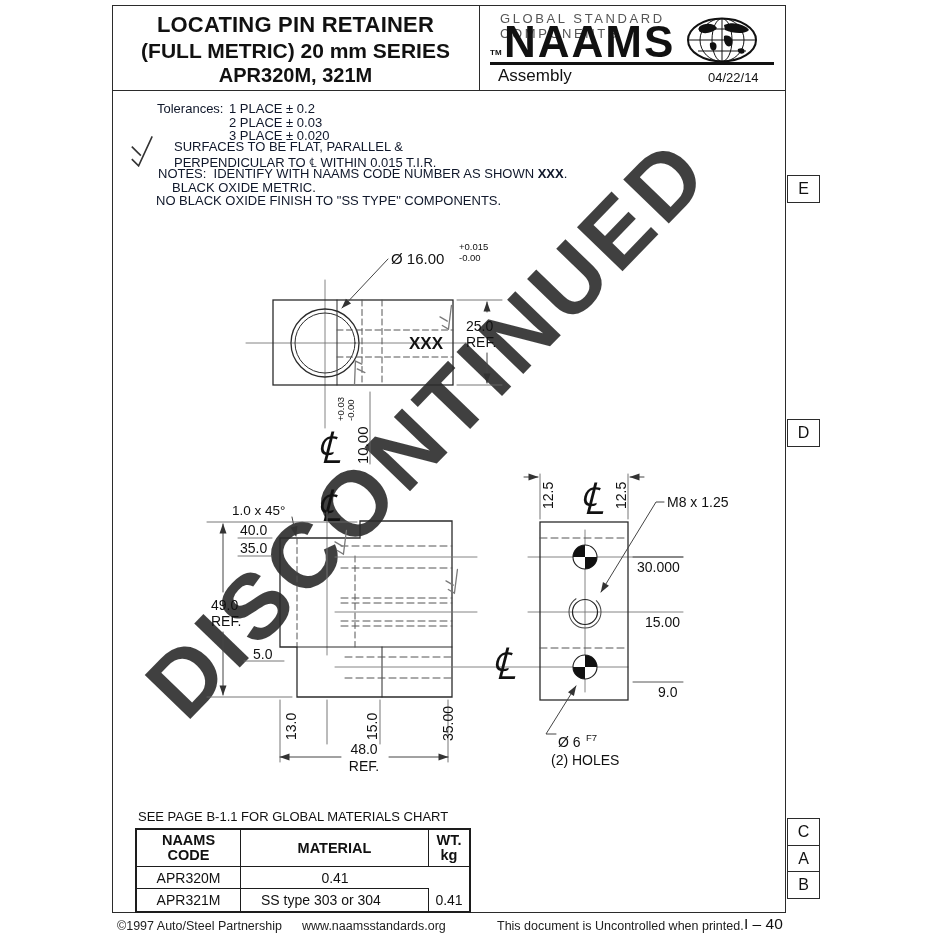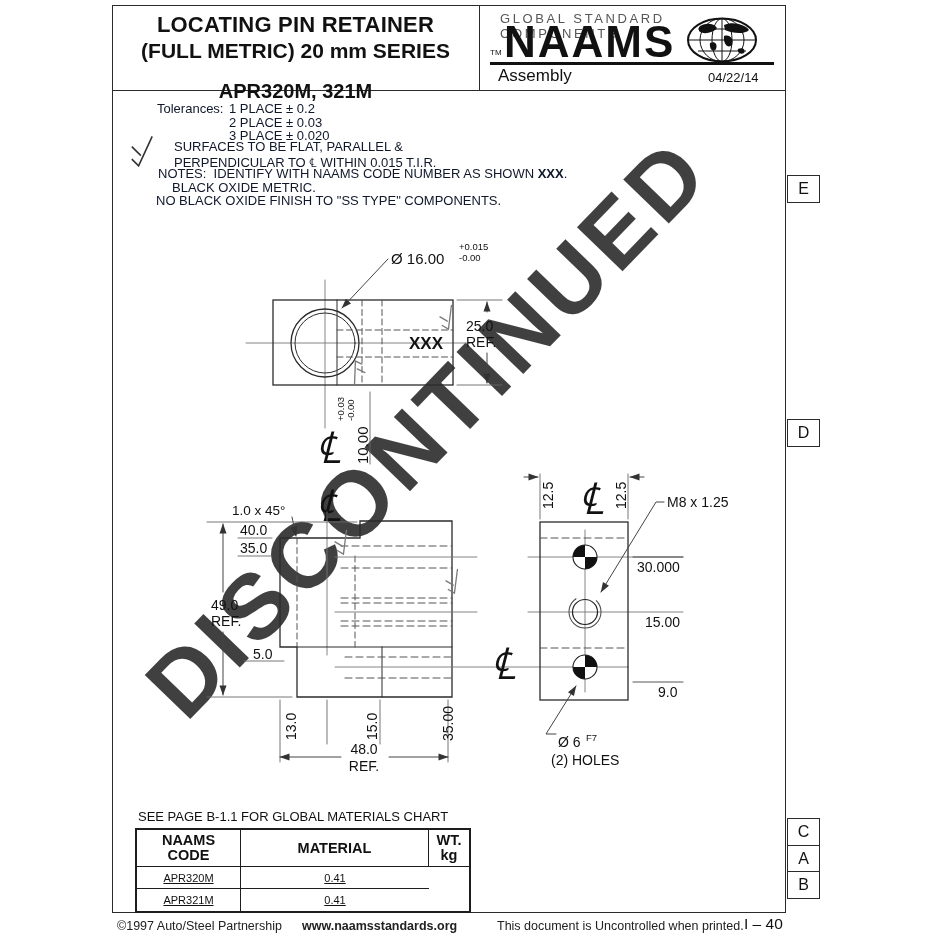--- a/index.html
+++ b/index.html
@@ -5,43 +5,43 @@
   html,body{margin:0;padding:0;background:#e8e8e8;}
   #page{position:relative;width:940px;height:940px;background:#ffffff;overflow:hidden;
         font-family:"Liberation Sans",sans-serif;color:#111;}
   .abs{position:absolute;}
   
   #frame{position:absolute;left:112px;top:5px;width:672px;height:906px;border:1.6px solid #2b2b2b;}
   
   #titlebox{position:absolute;left:112px;top:5px;width:368px;height:86px;border-right:1.6px solid #2b2b2b;border-bottom:1.6px solid #2b2b2b;box-sizing:border-box;text-align:center;}
   .t1{font-size:22px;font-weight:bold;margin-top:7px;letter-spacing:.2px;}
   .t2{font-size:21px;font-weight:bold;margin-top:1px;}
-  .t3{font-size:20px;font-weight:bold;margin-top:17px;}
+  .t3{font-size:20px;font-weight:bold;margin-top:1px;}
   #logobox{position:absolute;left:480px;top:5px;width:306px;height:86px;border-bottom:1.6px solid #2b2b2b;box-sizing:border-box;}
   .tagline{position:absolute;left:20px;top:6px;font-size:13px;letter-spacing:2.6px;color:#555;font-weight:normal;}
-  .tm{position:absolute;left:10px;top:43px;font-size:8px;font-weight:normal;}
+  .tm{position:absolute;left:10px;top:43px;font-size:8px;font-weight:bold;}
   .naams{position:absolute;left:24px;top:12px;font-size:44px;font-weight:bold;letter-spacing:2px;}
   .logoline{position:absolute;left:10px;top:57px;width:284px;height:3px;background:#111;}
   .assembly{position:absolute;left:18px;top:61px;font-size:17px;}
   .date{position:absolute;left:228px;top:65px;font-size:13px;}
   #globe{position:absolute;left:206px;top:12px;}
   
   .note{position:absolute;font-size:13px;white-space:pre;color:#0f172a;}
   .noteb{font-weight:bold;}
   
   .edgebox{position:absolute;left:787px;width:33px;height:28px;border:1.6px solid #2b2b2b;box-sizing:border-box;
            display:flex;align-items:center;justify-content:center;font-size:16px;background:#fff;}
   
   #seepage{position:absolute;left:138px;top:809px;font-size:13px;}
   #mat-table{position:absolute;left:135px;top:828px;width:332px;border:2px solid #1d1d1d;box-sizing:content-box;background:#fff;}
   .trow{display:grid;grid-template-columns:104px 188px 40px;}
   .cell{border-right:1.6px solid #1d1d1d;border-bottom:1.6px solid #1d1d1d;display:flex;align-items:center;justify-content:center;box-sizing:border-box;}
   .cell:last-child{border-right:none;}
   .hrow .cell{height:37px;font-weight:bold;font-size:14.5px;flex-direction:column;line-height:15px;}
-  .drow .cell{height:22px;font-size:11px;text-decoration:underline;}
+  .drow .cell{height:22px;font-size:14px;}
   .drow:last-child .cell{border-bottom:none;}
   .cell.mat{justify-content:flex-start;padding-left:20px;}
   .cell.mat.hd{justify-content:center;padding-left:0;}
   
   .foot{position:absolute;font-size:12.5px;color:#222;}
   #pageno{position:absolute;left:744px;top:915px;font-size:15.5px;}
   
   svg text{font-family:"Liberation Sans",sans-serif;fill:#111;}
   .dim{font-size:14px;}
   .dimsm{font-size:9.5px;}
@@ -260,22 +260,23 @@
         <span>WT.</span>
         <span>kg</span>
       </div>
     </div>
     <div class="trow drow">
       <div class="cell">APR320M</div>
       <div class="cell">0.41</div>
     </div>
     <div class="trow drow">
       <div class="cell">APR321M</div>
+      <div class="cell mat">SS type 303 or 304</div>
       <div class="cell">0.41</div>
     </div>
   </div>
 
   <div class="foot" style="left:117px;top:919px;">©1997 Auto/Steel Partnership</div>
-  <div class="foot" style="left:302px;top:919px;font-weight:bold;">www.naamsstandards.org</div>
+  <div class="foot" style="left:302px;top:919px;">www.naamsstandards.org</div>
   <div class="foot" style="left:497px;top:919px;">This document is Uncontrolled when printed.</div>
   <div id="pageno">I – 40</div>
 
 </div>
 
 </body></html>

